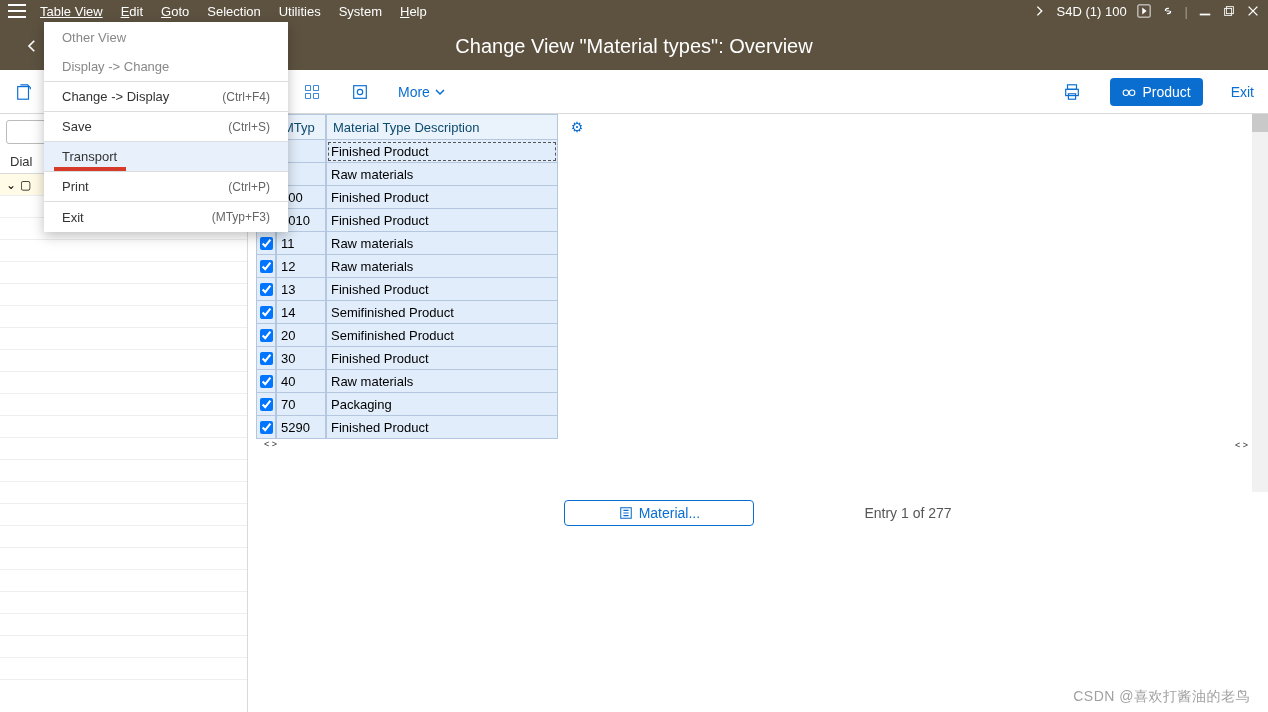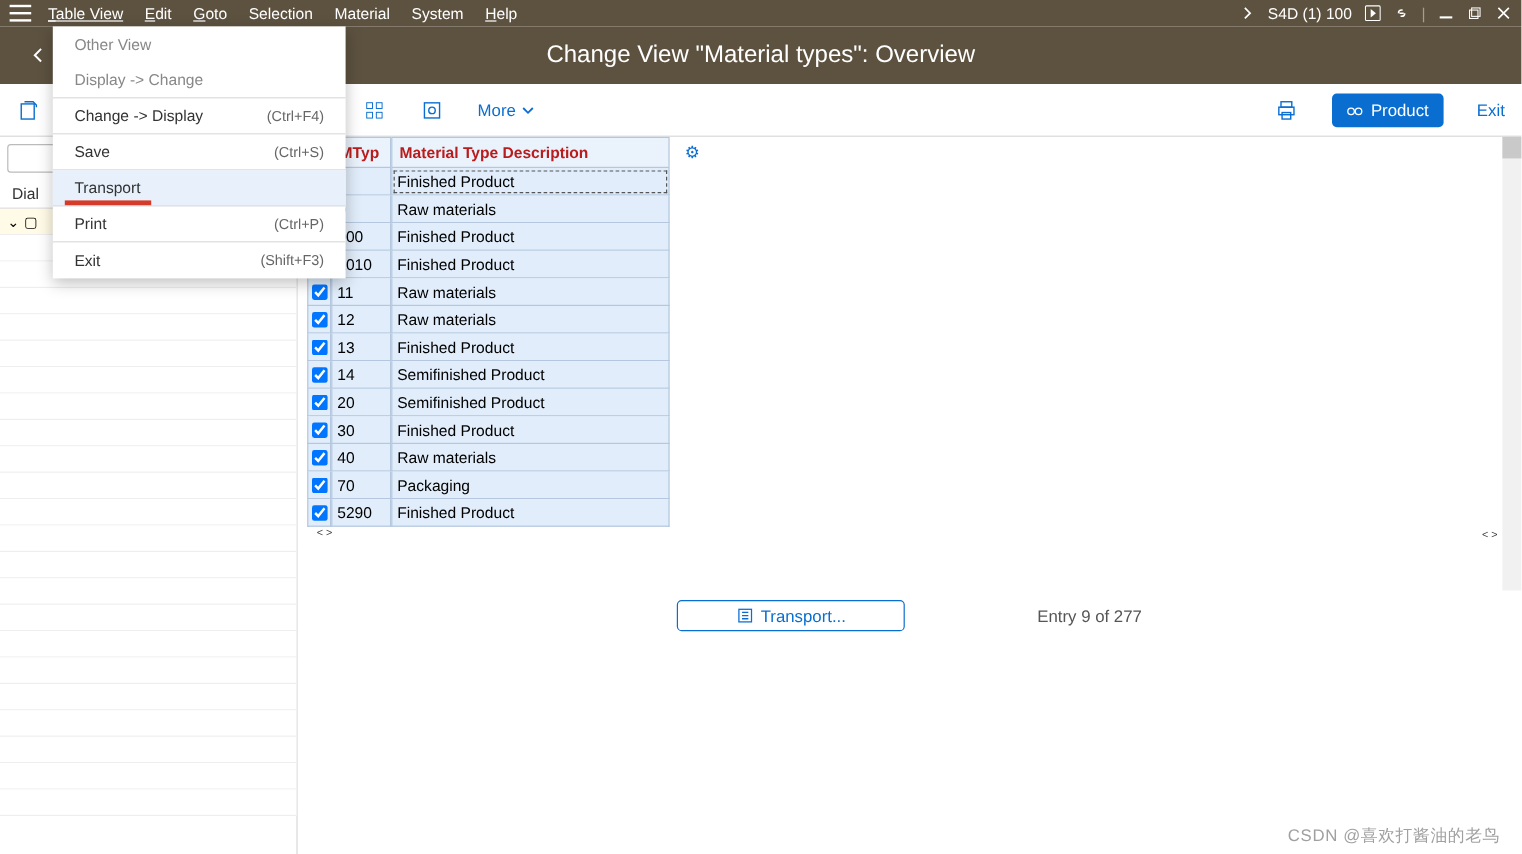--- a/index.html
+++ b/index.html
@@ -34,21 +34,21 @@
   .nav-tree { width: 248px; border-right: 1px solid #d9d9d9; }
   .nav-search { padding: 6px; }
   .nav-search input { width: 100%; height: 24px; border: 1px solid #bbb; border-radius: 3px; padding: 0 6px; }
   .nav-header { font-size: 13px; padding: 4px 10px; border-bottom: 1px solid #d9d9d9; color: #333; }
   .nav-row { height: 22px; border-bottom: 1px solid #eee; display: flex; align-items: center; padding: 0 6px; background: #fffbe6; font-size: 12px; }
 
   .main { flex: 1; display: flex; flex-direction: column; position: relative; }
   .table-wrap { flex: 0 0 auto; height: 330px; display: flex; align-items: flex-start; }
   .table-inner { margin-left: 8px; }
   .thead { display: flex; height: 26px; }
-  .th { border: 1px solid #b5c7de; background: #eaf2fb; display: flex; align-items: center; padding: 0 6px; font-size: 13px; color: #b91c1c; font-weight: bold; }
+  .th { border: 1px solid #b5c7de; background: #eaf2fb; display: flex; align-items: center; padding: 0 6px; font-size: 13px; color: #0c4a6e; }
   .th-chk { width: 20px; justify-content: center; padding: 0; }
   .th-mtyp { width: 50px; }
   .th-desc { width: 232px; }
   .gear-col { width: 22px; height: 26px; display: flex; align-items: center; justify-content: center; margin-left: auto; }
   .gear { color: #0a6ed1; font-size: 14px; }
 
   .row { display: flex; height: 23px; }
   .cell { border: 1px solid #b5c7de; border-top: none; background: #e1edfa; display: flex; align-items: center; padding: 0 4px; font-size: 13px; }
   .c-chk { width: 20px; justify-content: center; padding: 0; }
   .c-chk input { width: 13px; height: 13px; }
@@ -85,21 +85,21 @@
   <div class="hamburger">
       <span></span>
       <span></span>
       <span></span>
     </div>
   <div class="menus">
     <span class="active"><span class="hot">T</span><span>able View</span></span>
     <span><span class="hot">E</span>dit</span>
     <span><span class="hot">G</span>oto</span>
     <span>Selection</span>
-    <span>Material</span>
+    <span>Utilities</span>
     <span>System</span>
     <span><span class="hot">H</span>elp</span>
   </div>
   <div class="menubar-right">
     <span class="ico">
         <svg viewBox="0 0 16 16" width="14" height="14">
           <path d="M5 3l5 5-5 5" stroke="#fff" stroke-width="1.6" fill="none"></path>
         </svg>
       </span>
     <span style="font-size:13px">S4D (1) 100</span>
@@ -374,23 +374,23 @@
       </div>
     </div>
     <div style="margin-right:20px;text-align:right;font-size:9px;color:#333;margin-top:-4px">&lt; &gt;</div>
 
     <div class="footer-area">
       <div class="position-btn">
         <svg viewBox="0 0 16 16" width="14" height="14">
             <rect x="2" y="2" width="12" height="12" fill="none" stroke="#0a6ed1" stroke-width="1.2"></rect>
             <path d="M5 5h6M5 8h6M5 11h6" stroke="#0a6ed1" stroke-width="1.2"></path>
           </svg>
-        <span>Transport...</span>
+        <span>Material...</span>
       </div>
-      <div class="entry-txt">Entry 9 of 277</div>
+      <div class="entry-txt">Entry 1 of 277</div>
     </div>
   </div>
 </div>
 
 <div class="dropdown" id="dropdown">
     <div class="dd-item disabled">
       <span>Other View</span>
       <span class="sc"></span>
     </div>
     <div class="dd-item disabled sep">
@@ -408,18 +408,18 @@
     <div class="dd-item sep hover">
       <span>Transport</span>
       <span class="sc"></span>
     </div>
     <div class="dd-item sep">
       <span>Print</span>
       <span class="sc">(Ctrl+P)</span>
     </div>
     <div class="dd-item">
       <span>Exit</span>
-      <span class="sc">(Shift+F3)</span>
+      <span class="sc">(MTyp+F3)</span>
     </div>
   </div>
 <div class="red-underline"></div>
 
 <div class="watermark">CSDN @喜欢打酱油的老鸟</div>
 
 </body></html>

